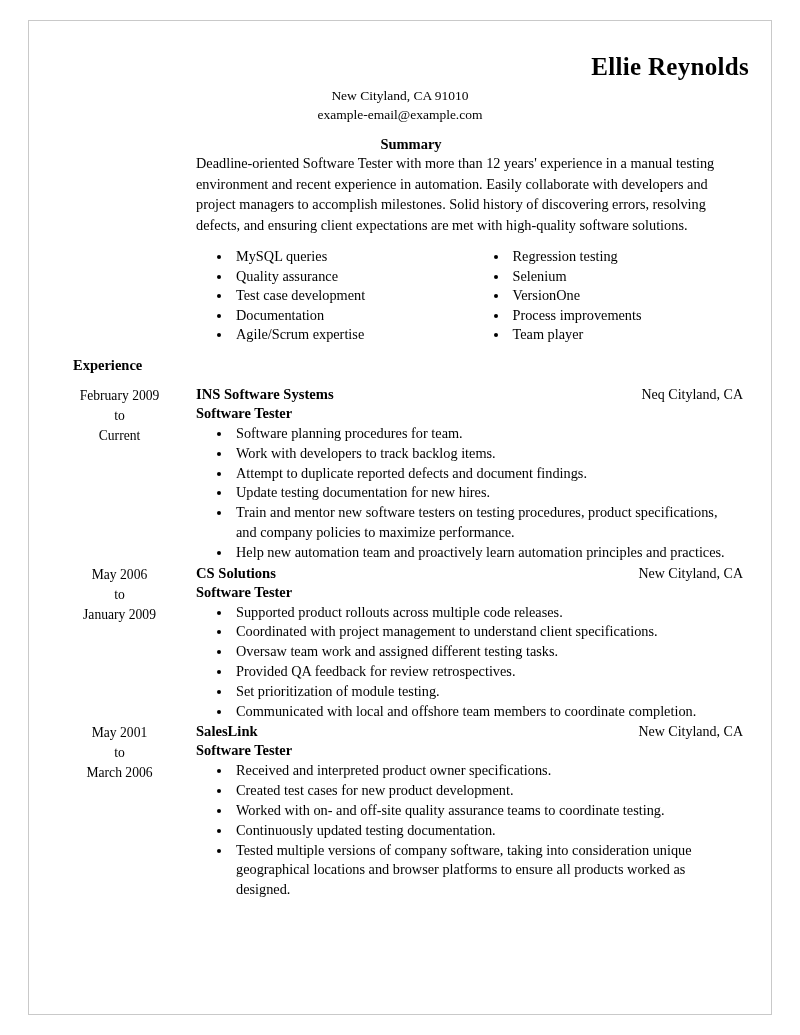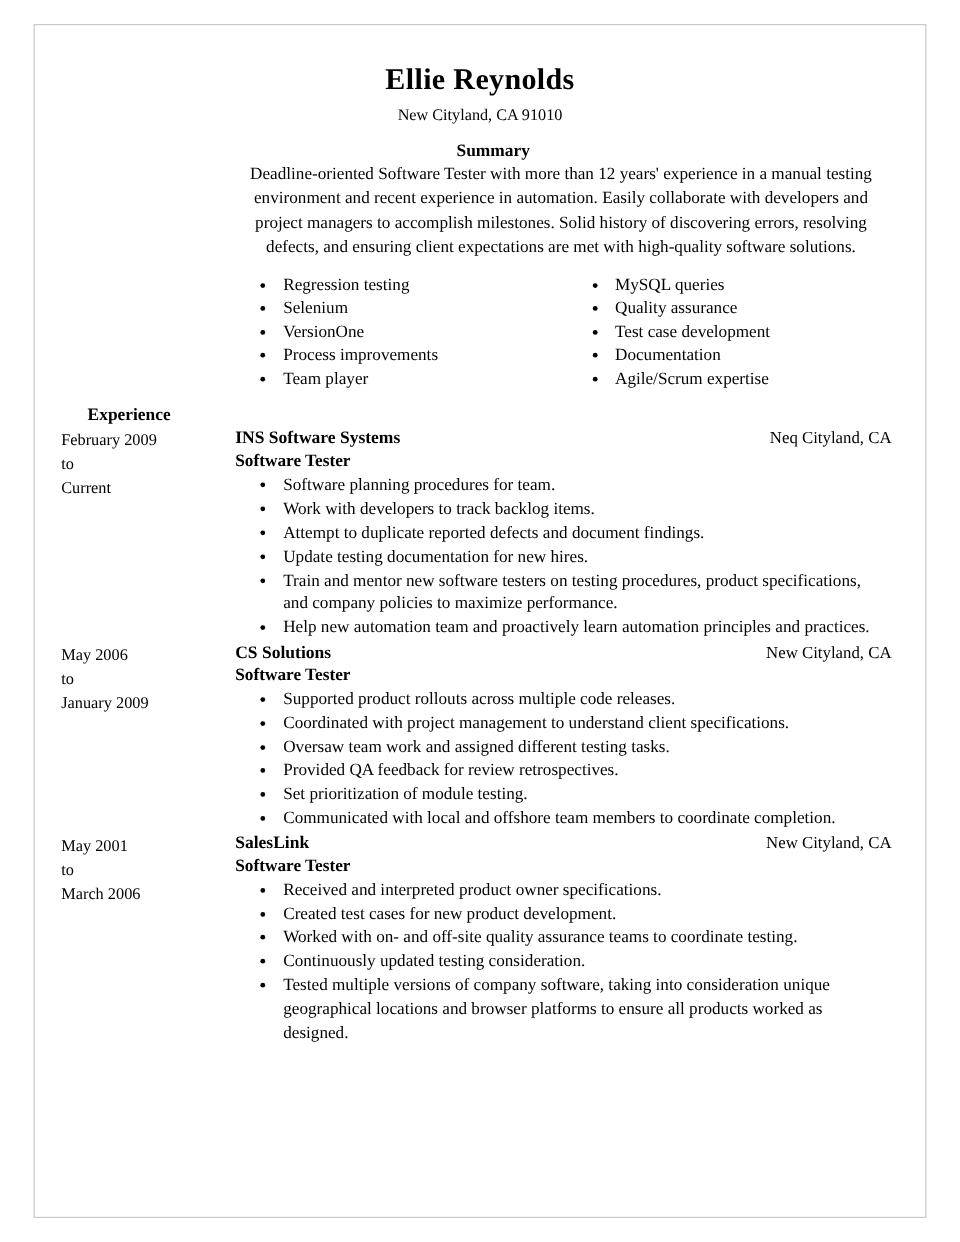--- a/index.html
+++ b/index.html
@@ -28,21 +28,21 @@
   .inner {
     position: absolute;
     left: 22px;
     top: 18px;
     right: 22px;
     bottom: 10px;
   }
 
   
   .name {
-    text-align: center;
+    text-align: right;
     font-size: 25px;
     font-weight: bold;
     letter-spacing: 0.3px;
     margin: 14px 0 6px 0;
   }
   .contact-line {
     text-align: center;
     font-size: 13.5px;
     line-height: 18.5px;
   }
@@ -54,21 +54,20 @@
   }
   .section-head {
     font-size: 14.5px;
     font-weight: bold;
     padding-left: 22px;
     text-align: center;
   }
   .summary-row {
     display: flex;
     align-items: flex-start;
-    text-align: center;
   }
   .summary-label {
     width: 145px;
     flex: 0 0 145px;
     font-size: 14.5px;
     font-weight: bold;
     padding-left: 22px;
     box-sizing: border-box;
   }
   .summary-body {
@@ -109,32 +108,32 @@
     font-size: 14.3px;
     line-height: 19.6px;
     padding-left: 4px;
   }
 
   
   .exp-head {
     font-size: 14.5px;
     font-weight: bold;
     padding-left: 22px;
-    margin-bottom: 2px;
+    margin-bottom: 12px;
     font-family: Liberation Serif, serif;
   }
   .job {
     display: flex;
     align-items: flex-start;
     margin-top: 2px;
   }
   .job-dates {
     width: 145px;
     flex: 0 0 145px;
-    text-align: left;
+    text-align: center;
     padding-right: 8px;
     box-sizing: border-box;
     font-size: 13.6px;
     line-height: 20px;
   }
   .job-main {
     flex: 1;
   }
   .job-title-row {
     display: flex;
@@ -165,51 +164,52 @@
   }
 </style>
 </head>
 <body>
 
 <div class="page">
   <div class="inner">
 
     <div class="name">Ellie Reynolds</div>
     <div class="contact-line">New Cityland, CA 91010</div>
+    <div class="contact-line">example-email@example.com</div>
 
     <div class="section">
       <div class="section-head">Summary</div>
       <div class="summary-row">
         <div class="summary-label"></div>
         <div class="summary-body">
           <p>Deadline-oriented Software Tester with more than 12 years' experience in a manual testing environment and recent experience in automation. Easily collaborate with developers and project managers to accomplish milestones. Solid history of discovering errors, resolving defects, and ensuring client expectations are met with high-quality software solutions.</p>
         </div>
       </div>
     </div>
 
     <div class="section">
       <div class="hl-wrap">
         <div class="hl-label"></div>
         <div class="hl-cols">
+          <div class="hl-col">
+            <ul class="bullets">
+              <li>MySQL queries</li>
+              <li>Quality assurance</li>
+              <li>Test case development</li>
+              <li>Documentation</li>
+              <li>Agile/Scrum expertise</li>
+            </ul>
+          </div>
           <div class="hl-col">
             <ul class="bullets">
               <li>Regression testing</li>
               <li>Selenium</li>
               <li>VersionOne</li>
               <li>Process improvements</li>
               <li>Team player</li>
-            </ul>
-          </div>
-          <div class="hl-col">
-            <ul class="bullets">
-              <li>MySQL queries</li>
-              <li>Quality assurance</li>
-              <li>Test case development</li>
-              <li>Documentation</li>
-              <li>Agile/Scrum expertise</li>
             </ul>
           </div>
         </div>
       </div>
     </div>
 
     <div class="section">
       <div class="exp-head">Experience</div>
 
       <div class="job">
@@ -267,21 +267,21 @@
         <div class="job-main">
           <div class="job-title-row">
             <span class="job-company">SalesLink</span>
             <span class="job-location">New Cityland, CA</span>
           </div>
           <div class="job-role">Software Tester</div>
           <ul class="bullets">
             <li>Received and interpreted product owner specifications.</li>
             <li>Created test cases for new product development.</li>
             <li>Worked with on- and off-site quality assurance teams to coordinate testing.</li>
-            <li>Continuously updated testing consideration.</li>
+            <li>Continuously updated testing documentation.</li>
             <li>Tested multiple versions of company software, taking into consideration unique geographical locations and browser platforms to ensure all products worked as designed.</li>
           </ul>
         </div>
       </div>
 
     </div>
 
   </div>
 </div>
 

